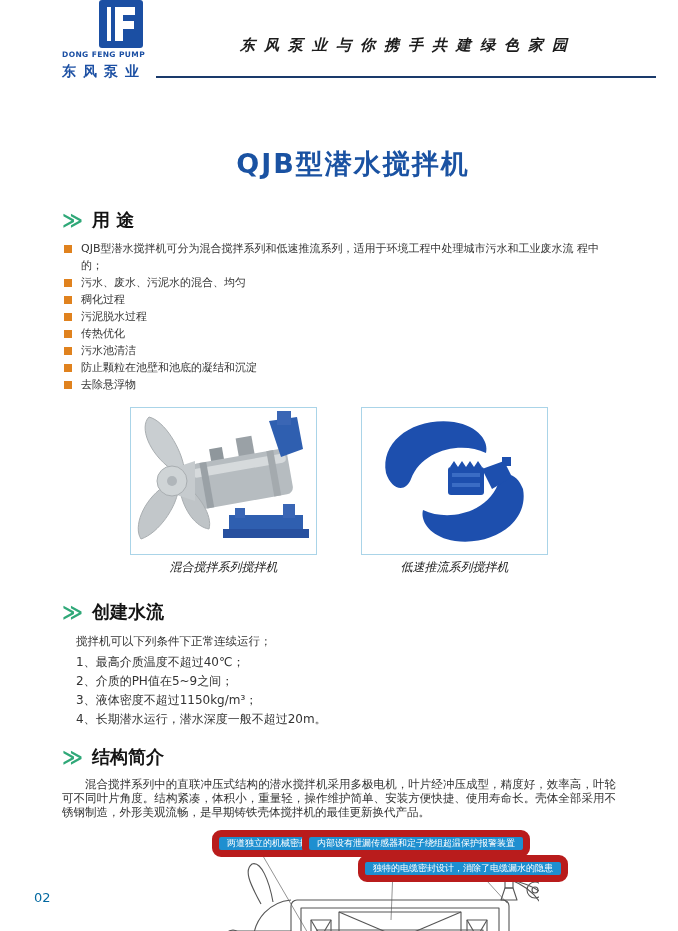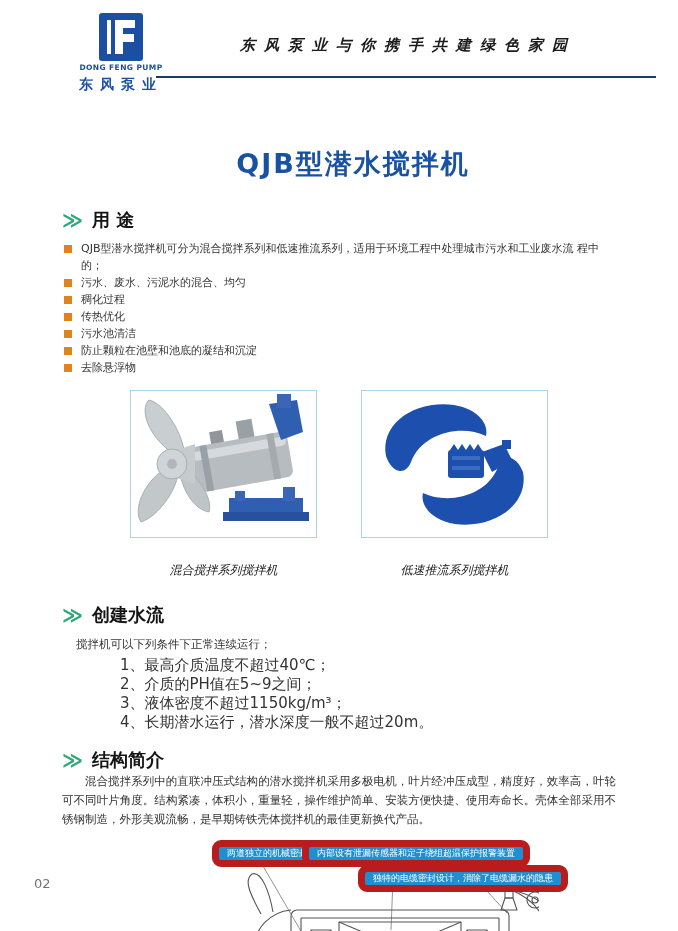--- a/index.html
+++ b/index.html
@@ -6,21 +6,21 @@
   html,body { background:#ffffff; }
   body {
     width: 678px; height: 931px;
     position: relative;
     font-family: "DejaVu Sans", sans-serif;
     color: #222;
     overflow: hidden;
   }
   
   .header { position: relative; height: 108px; }
-  .logo { position: absolute; left: 62px; top: 13px; width: 118px; text-align: center; }
+  .logo { position: absolute; left: 62px; top: 0; width: 118px; text-align: left; }
   .logo-mark { width: 44px; height: 48px; margin: 0 auto 2px auto; }
   .logo-en { font-size: 7.5px; font-weight: bold; color: #1b4fa3; letter-spacing: 0.4px; white-space: nowrap; }
   .logo-zh { font-size: 14px; font-weight: bold; color: #1b4fa3; letter-spacing: 7px; margin-top: 4px; white-space: nowrap; font-family: Liberation Mono, monospace; }
   .slogan {
     position: absolute; left: 162px; top: 36px; width: 492px;
     text-align: center;
     font-family: "DejaVu Serif", serif; font-style: italic; font-weight: bold;
     font-size: 15px; letter-spacing: 9px; color: #1c1c1c; white-space: nowrap;
   }
   .header-rule { position: absolute; left: 156px; top: 76px; width: 500px; height: 2px; background: #1a3a6b; }
@@ -36,45 +36,45 @@
   .sec-usage { margin-top: 26px; }
   .sec-marker { color: #2fa878; font-size: 20px; font-weight: bold; line-height: 1; }
   .usage-list { list-style: none; margin-top: 8px; }
   .usage-list li { display: flex; align-items: flex-start; font-size: 11px; line-height: 17px; color: #333; }
   .bullet { flex: 0 0 auto; width: 8px; height: 8px; background: #e0821e; margin: 5px 9px 0 2px; }
   .bullet.hidden { visibility: hidden; }
   
   .gallery { display: flex; justify-content: center; gap: 44px; margin-top: 14px; }
   .figure { width: 187px; }
   .figure-box { width: 187px; height: 148px; border: 1px solid #aad4e8; background: #ffffff; display: flex; align-items: center; justify-content: center; }
-  .figure-caption { margin-top: 24px; text-align: center; font-family: "DejaVu Serif", serif; font-style: italic; font-size: 12px; color: #222; }
+  .figure-caption { margin-top: 4px; text-align: center; font-family: "DejaVu Serif", serif; font-style: italic; font-size: 12px; color: #222; }
   
   .sec-scope { margin-top: 24px; }
   .scope-intro { margin-top: 10px; font-size: 11.5px; color: #333; padding-left: 14px; }
   .scope-list { list-style: none; margin-top: 4px; padding-left: 14px; }
-  .scope-list li { font-size: 15px; line-height: 19px; color: #333; margin-left: 44px; }
+  .scope-list li { font-size: 12px; line-height: 19px; color: #333; }
   
   .sec-structure { margin-top: 16px; }
-  .structure-paragraph { font-size: 11.5px; line-height: 19px; color: #333; text-indent: 2em; text-align: justify; }
+  .structure-paragraph { margin-top: 8px; font-size: 11.5px; line-height: 14px; color: #333; text-indent: 2em; text-align: justify; }
   
   .diagram { position: relative; width: 560px; height: 212px; margin: 8px auto 0 auto; }
   .pill {
     position: absolute;
     background: #1e8fd0; color: #ffffff;
     border: 7px solid #b91c1c; border-radius: 9px;
     font-size: 9px; line-height: 11px; padding: 1px 8px;
     white-space: nowrap;
   }
   .pill1 { left: 153px; top: 3px; }
   .pill2 { left: 243px; top: 3px; }
   .pill3 { left: 299px; top: 28px; }
   .diagram-lines { position: absolute; left: 0; top: 0; }
   .diagram-art { position: absolute; left: 140px; top: 35px; }
   
-  .page-number { position: absolute; left: 34px; bottom: 40px; font-size: 13px; color: #737373; }
+  .page-number { position: absolute; left: 34px; bottom: 26px; font-size: 13px; color: #0369a1; }
 </style>
 </head>
 <body>
 
 <div class="header">
   <div class="logo">
     <div class="logo-mark">
       <svg width="44" height="48" viewBox="0 0 44 48">
         <rect x="0" y="0" width="44" height="48" rx="3" fill="#1b4fa3"></rect>
         <rect x="8" y="7" width="4" height="34" fill="#ffffff"></rect>
@@ -102,20 +102,24 @@
         <span class="bullet"></span>
         <span>QJB型潜水搅拌机可分为混合搅拌系列和低速推流系列，适用于环境工程中处理城市污水和工业废水流 程中的；</span>
       </li>
       <li>
         <span class="bullet"></span>
         <span>污水、废水、污泥水的混合、均匀</span>
       </li>
       <li>
         <span class="bullet"></span>
         <span>稠化过程</span>
+      </li>
+      <li>
+        <span class="bullet"></span>
+        <span>污泥脱水过程</span>
       </li>
       <li>
         <span class="bullet"></span>
         <span>传热优化</span>
       </li>
       <li>
         <span class="bullet"></span>
         <span>污水池清洁</span>
       </li>
       <li>

